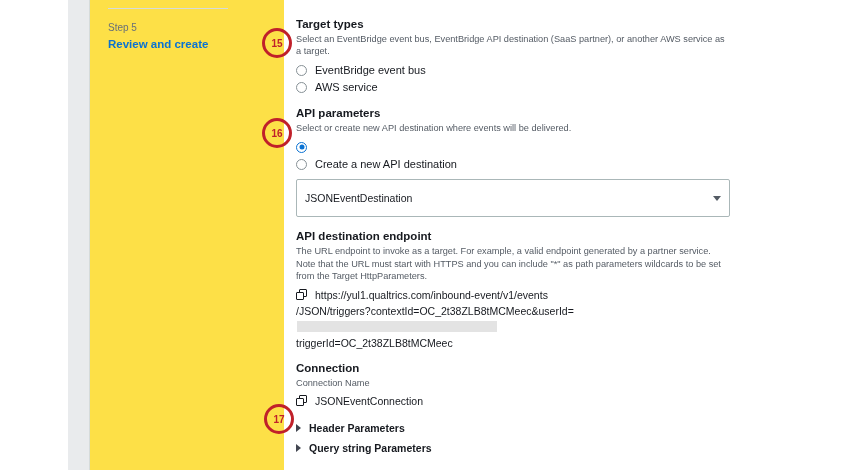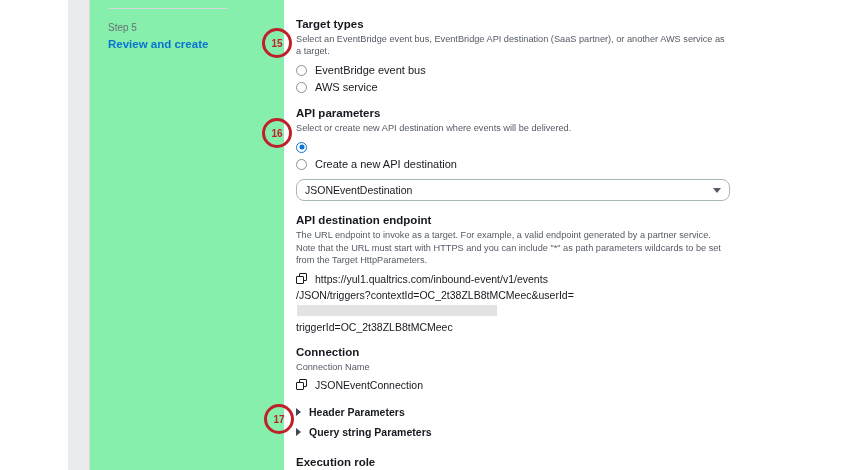--- a/index.html
+++ b/index.html
@@ -27,21 +27,21 @@
   .grey-rail {
     width: 22px; height: 470px;
     background: #e9ebed;
     border-right: 1px solid #d5dbdb;
     flex: 0 0 22px;
   }
 
   
   .wizard-sidebar {
     width: 194px; height: 470px;
-    background: #86efac;
+    background: #fde047;
     flex: 0 0 194px;
     padding: 8px 0 0 18px;
     position: relative;
   }
   .wizard-divider {
     width: 120px; height: 1px;
     background: #d5dbdb;
     margin: 0 0 12px 0;
   }
   .step-label {
@@ -120,23 +120,23 @@
   }
   .radio-label {
     font-size: 11px;
     color: #16191f;
     line-height: 14px;
   }
 
   
   .select-box {
     margin-top: 7px;
-    height: 22px;
+    height: 38px;
     border: 1px solid #aab7b8;
-    border-radius: 8px;
+    border-radius: 2px;
     background: #ffffff;
     display: flex;
     align-items: center;
     padding: 0 8px;
     justify-content: space-between;
     cursor: pointer;
   }
   .select-value {
     font-size: 10.5px;
     color: #16191f;

